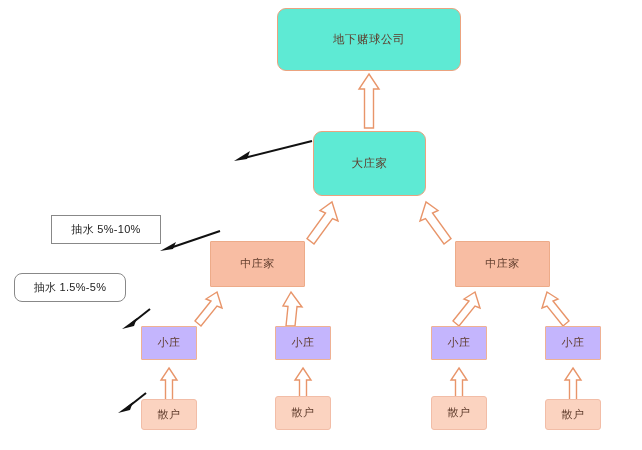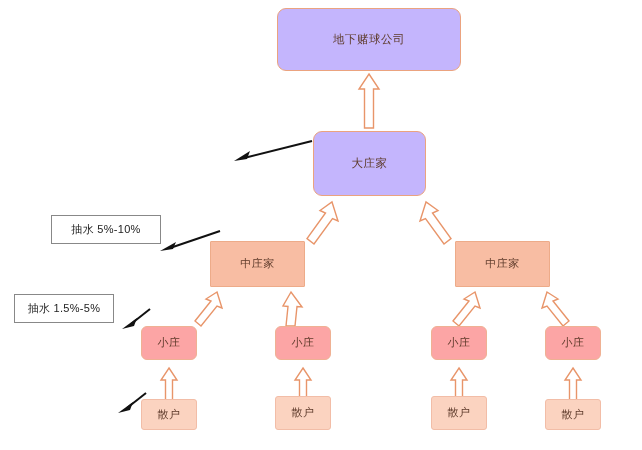--- a/index.html
+++ b/index.html
@@ -28,33 +28,33 @@
     text-align: center;
     border-radius: 1px;
     background: #f6b395;
     border: 1px solid #e89a78;
     color: #5d3a2a;
     font-size: 11px;
     line-height: 1.2;
     letter-spacing: 0.5px;
   }
   .node.top {
-    background: #c4b5fd;
+    background: #5eead4;
     border-color: #eba37f;
     font-size: 11.5px;
     border-radius: 9px;
   }
   .node.mid {
     background: #f8bda3;
     border-color: #edab89;
   }
   .node.small {
-    background: #fca5a5;
+    background: #c4b5fd;
     border-color: #efb193;
-    border-radius: 6px;
+    border-radius: 1px;
   }
   .node.retail {
     background: #fbd3c0;
     border-color: #f2bda7;
     border-radius: 3px;
     color: #5d3a2a;
   }
   
   .labelbox {
     position: absolute;
@@ -204,16 +204,16 @@
 
   <div class="node retail" style="left:275px; top:396px; width:56px; height:34px;">散户</div>
 
   <div class="node retail" style="left:431px; top:396px; width:56px; height:34px;">散户</div>
 
   <div class="node retail" style="left:545px; top:399px; width:56px; height:31px;">散户</div>
 
 
   <div class="labelbox" style="left:51px; top:215px; width:110px; height:29px;">抽水 5%-10%</div>
 
-  <div class="labelbox" style="left:14px; top:294px; width:100px; height:29px;">抽水 1.5%-5%</div>
+  <div class="labelbox" style="left:14px; top:273px; width:112px; height:29px;border-radius:8px;">抽水 1.5%-5%</div>
 
 
 </div>
 
 </body></html>

